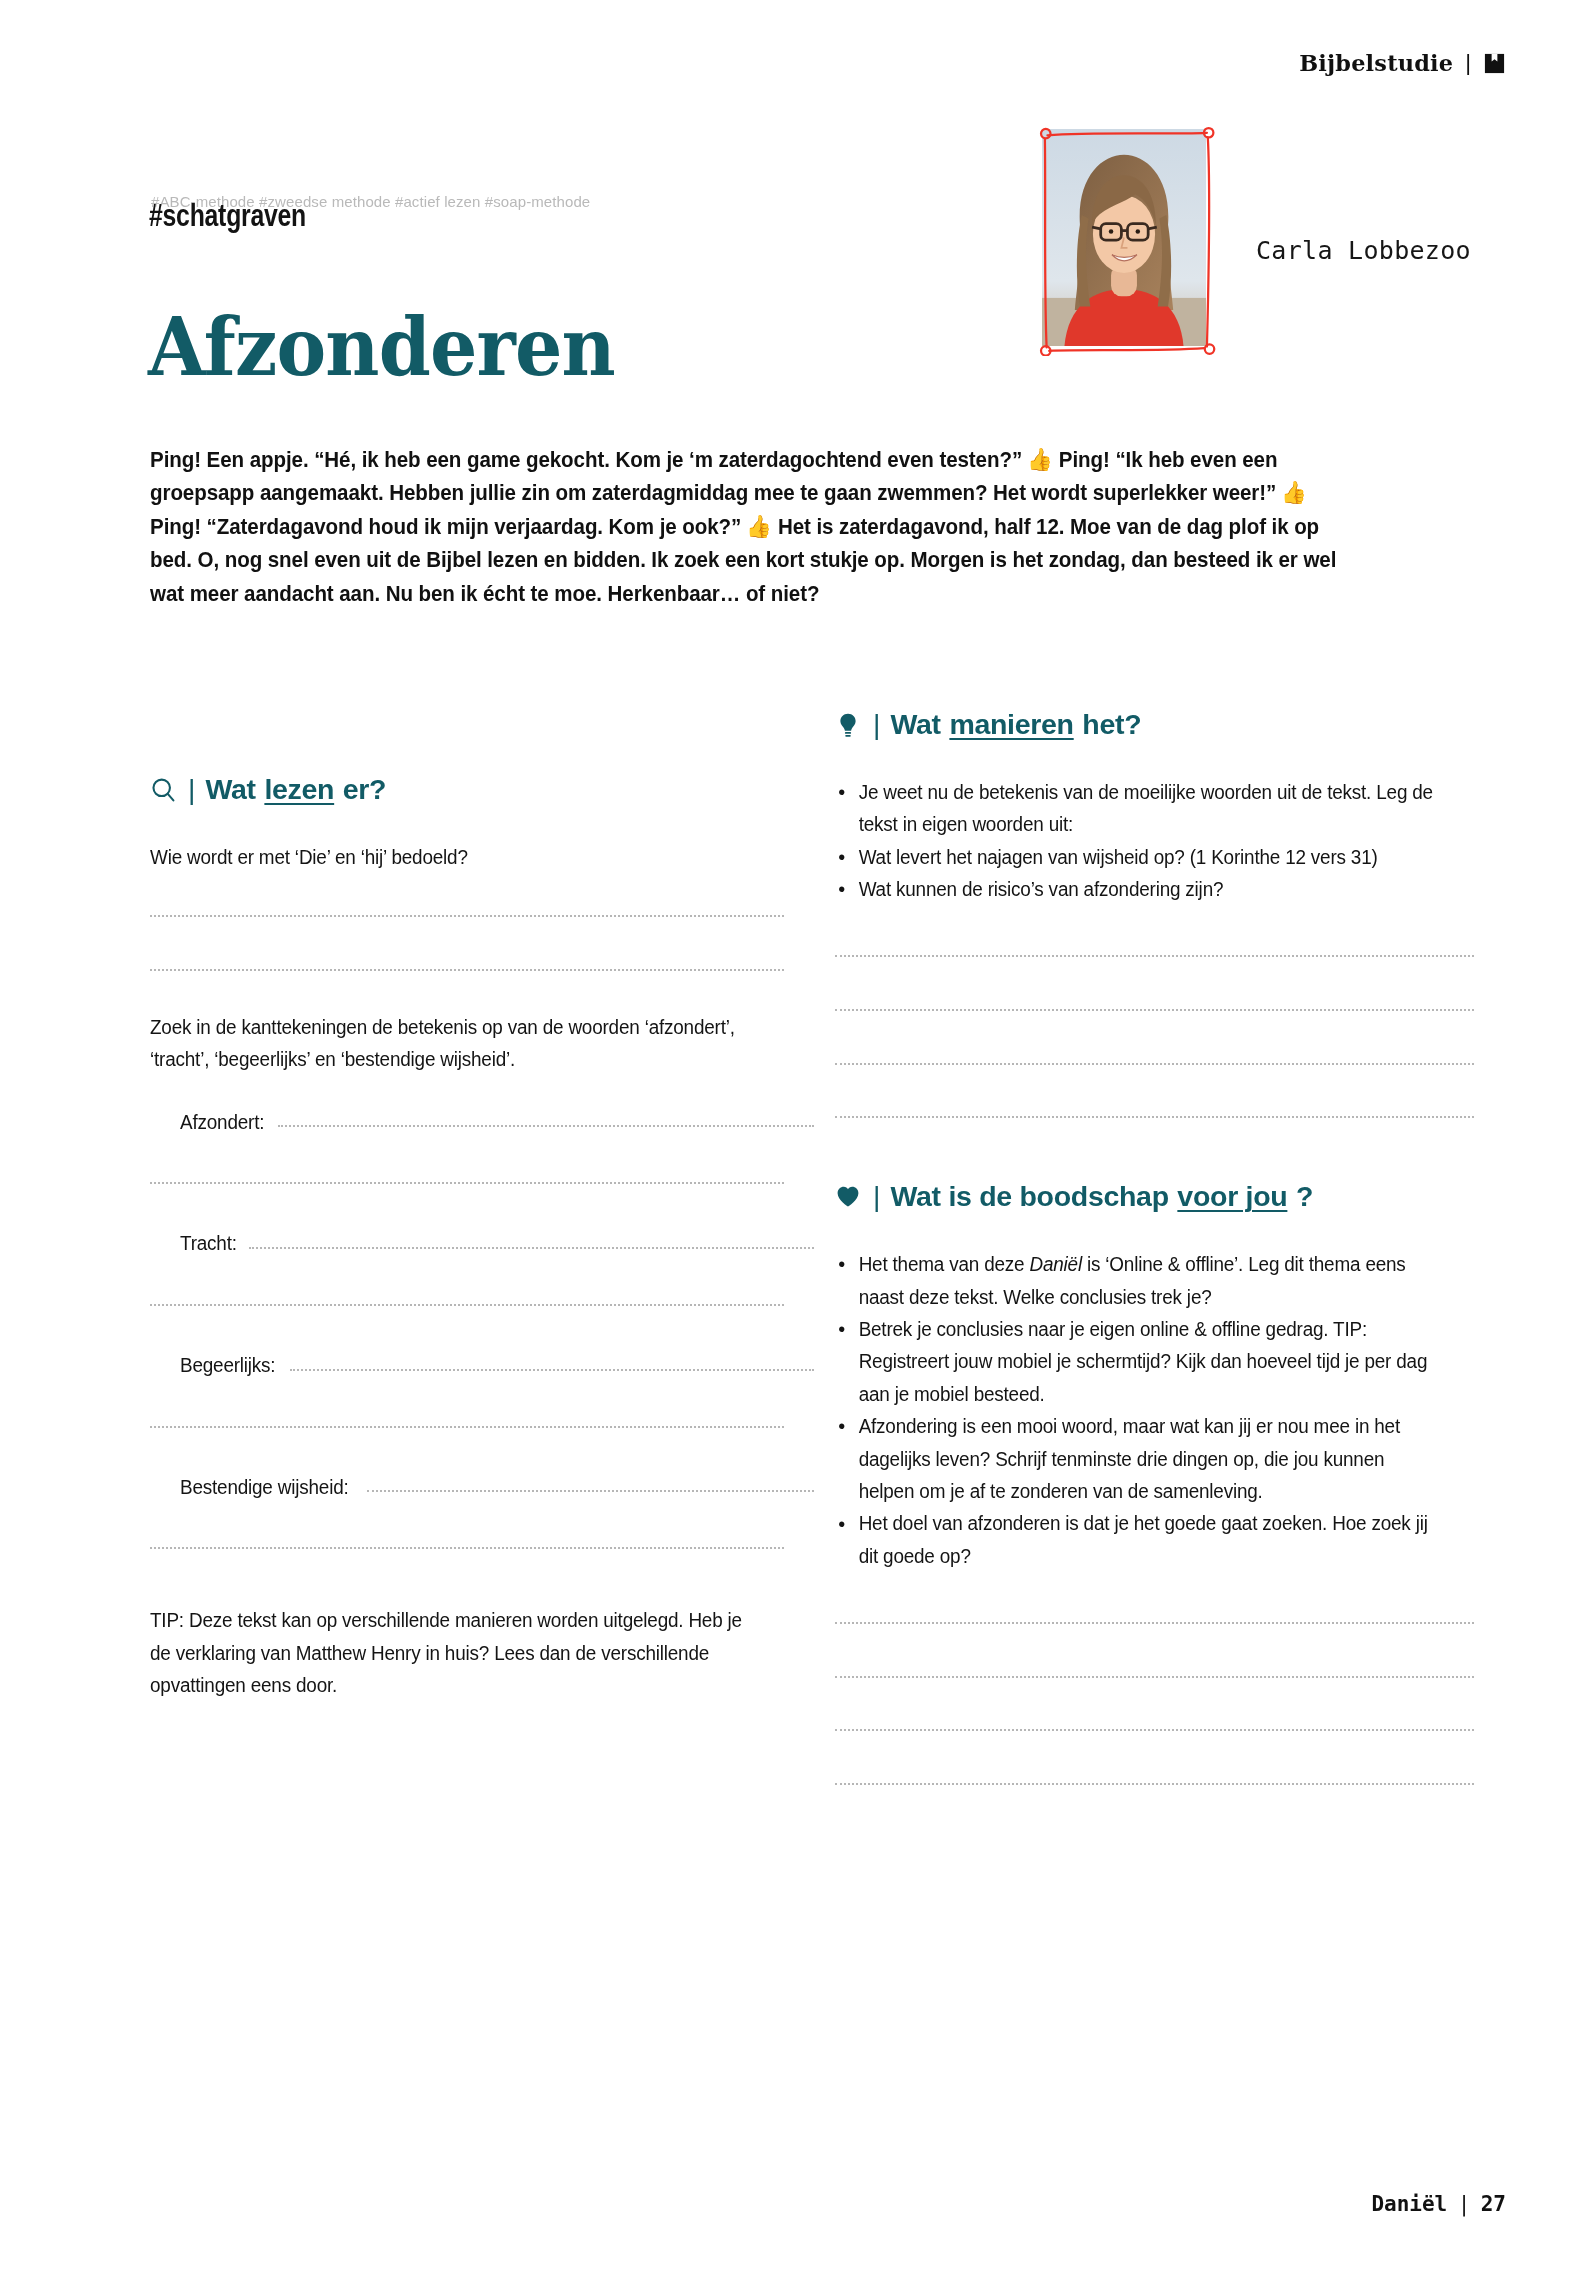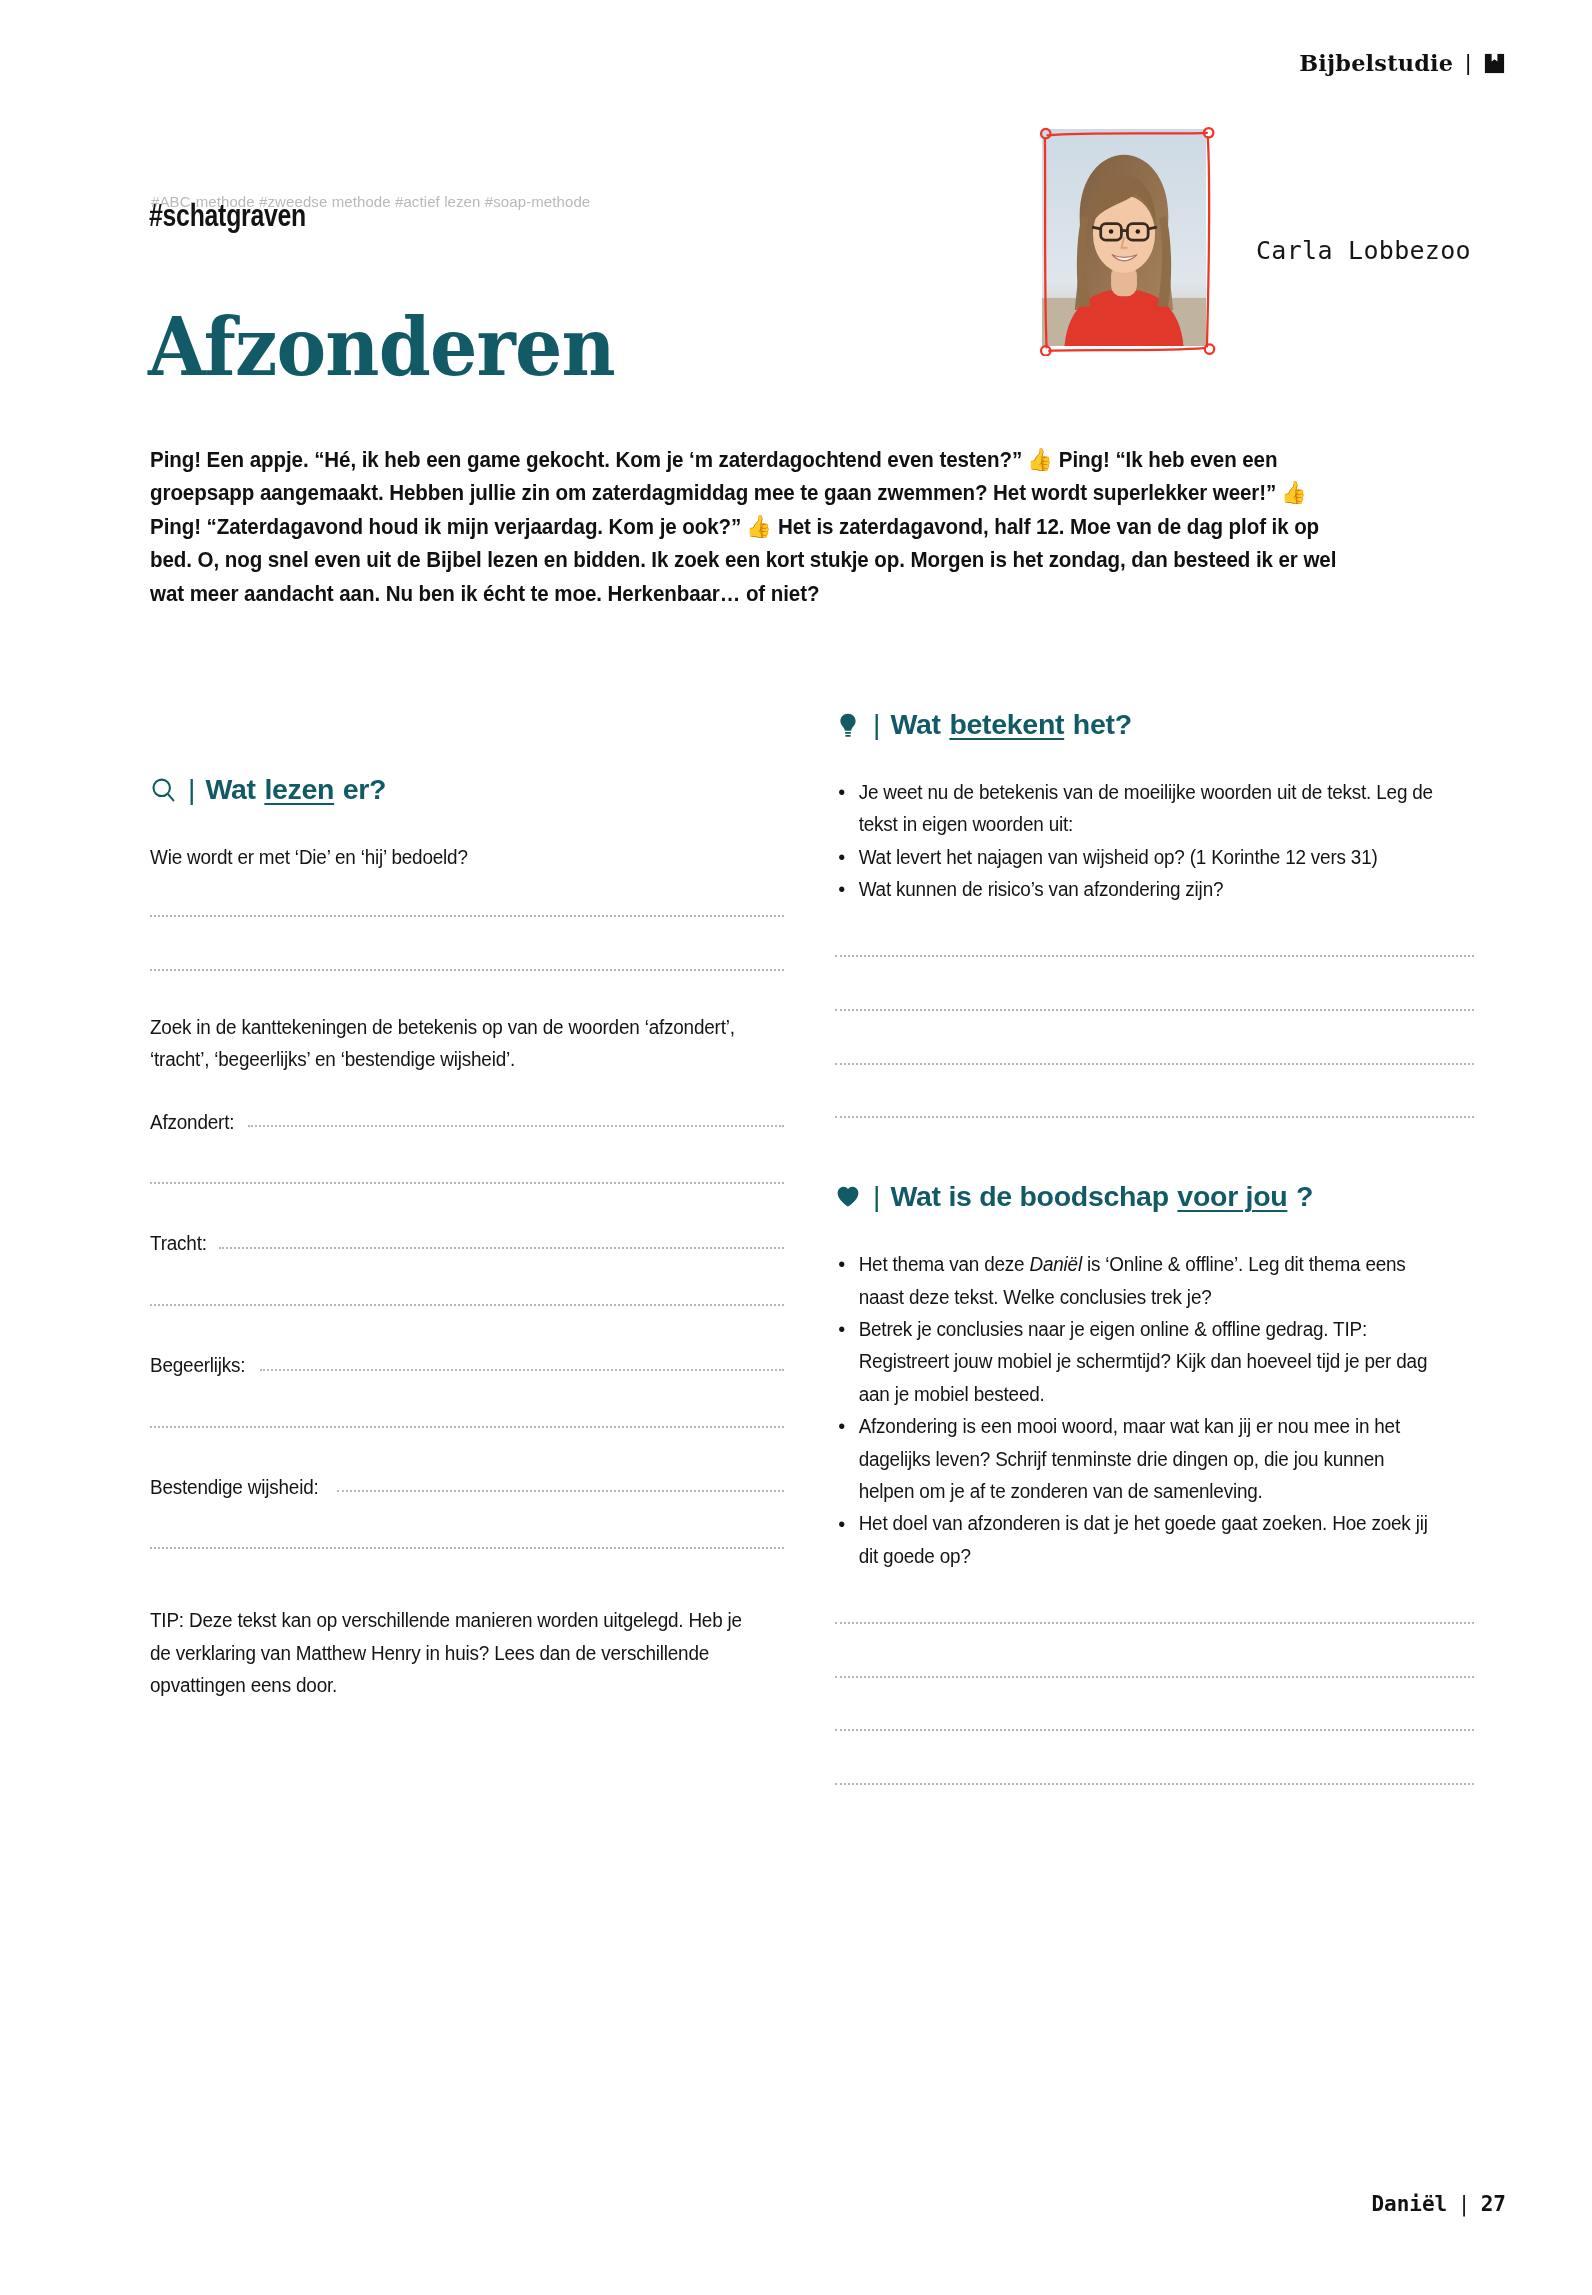--- a/index.html
+++ b/index.html
@@ -132,21 +132,21 @@
   }
 
   
   .dotline{
     height:1.7px;margin:0;
     border-bottom:2.6px dotted #b6b6b6;
     width:100%;
   }
   .gapline{height:50px;}
   .labeled-line{
-    display:flex;align-items:flex-end;gap:0;width:100%;
+    display:flex;align-items:flex-end;gap:0;width:100%;margin-left:30px;
   }
   .labeled-line .lbl{
     font-family:"Liberation Sans", sans-serif;
     font-size:20px;color:#141414;white-space:nowrap;letter-spacing:-0.2px;
     transform:scaleX(.945);transform-origin:left bottom;
     line-height:1.1;
   }
   .labeled-line .fill{
     flex:1 1 auto;border-bottom:2.6px dotted #b6b6b6;
     margin-left:8.6px;margin-bottom:5.2px;height:0;
@@ -326,21 +326,21 @@
     <div class="section-head">
       <span class="head-icon">
         <svg viewBox="0 0 30 32" xmlns="http://www.w3.org/2000/svg">
           <path d="M15 3 C9.8 3 6.2 6.9 6.2 11.6 C6.2 15.2 8.6 17.2 10.2 19.4 C11 20.5 11.3 21.5 11.4 22.6 L18.6 22.6 C18.7 21.5 19 20.5 19.8 19.4 C21.4 17.2 23.8 15.2 23.8 11.6 C23.8 6.9 20.2 3 15 3 Z" fill="#125b66"></path>
           <rect x="11.4" y="24" width="7.2" height="2.2" rx="1.1" fill="#125b66"></rect>
           <rect x="11.8" y="27.4" width="6.4" height="2.1" rx="1" fill="#125b66"></rect>
         </svg>
       </span>
       <span class="bar">|</span>
       <span>Wat </span>
-        <u>betekent</u>
+        <u>manieren</u>
         <span> het?</span>
     </div>
 
     <div class="vspace-40"></div>
 
     <ul class="bullets">
       <li>Je weet nu de betekenis van de moeilijke woorden uit de tekst. Leg de tekst in eigen woorden uit:</li>
       <li>Wat levert het najagen van wijsheid op? (1 Korinthe 12 vers 31)</li>
       <li>Wat kunnen de risico’s van afzondering zijn?</li>
     </ul>

